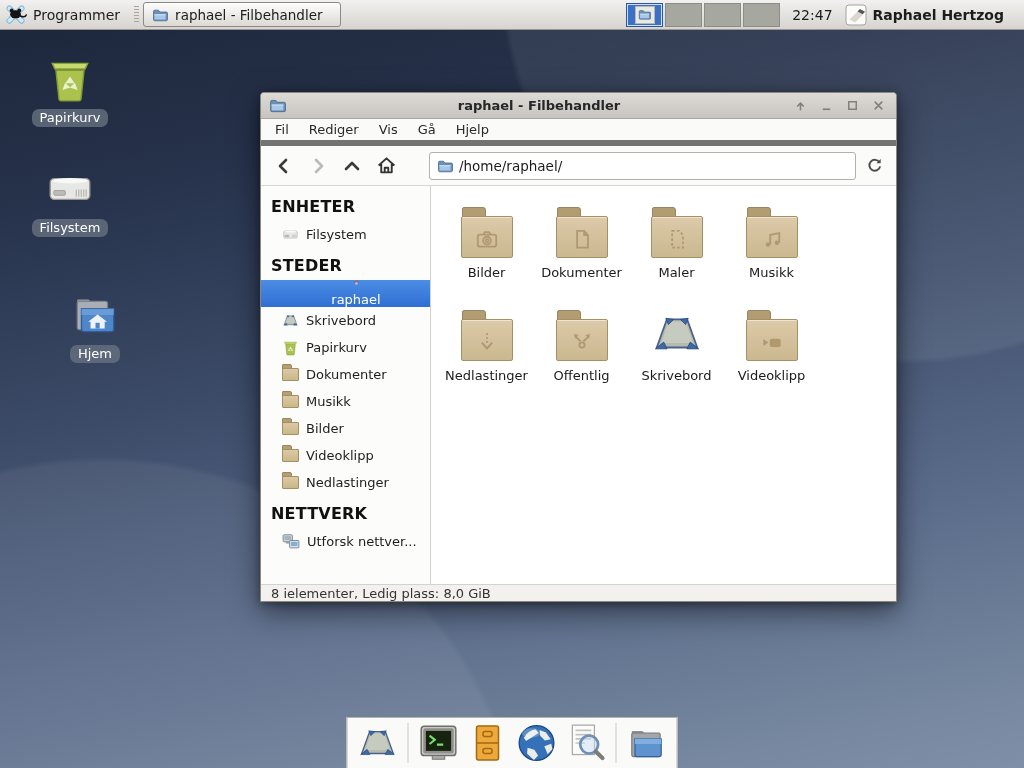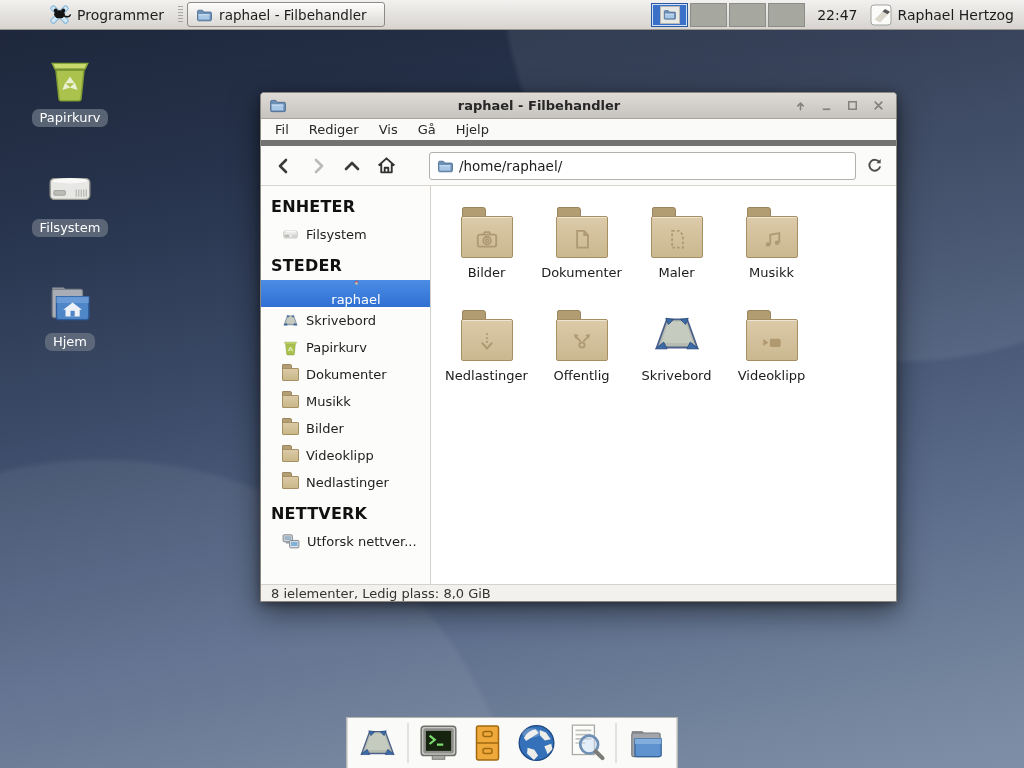--- a/index.html
+++ b/index.html
@@ -8,35 +8,35 @@
     background:
       radial-gradient(circle 620px at 88% -5%, rgba(255,255,255,0.07) 0 64%, rgba(255,255,255,0) 65%),
       radial-gradient(circle 700px at 10% 115%, rgba(255,255,255,0.06) 0 60%, rgba(255,255,255,0) 61%),
       linear-gradient(168deg, #1c2539 0%, #27334c 22%, #3c4b68 45%, #5a6b8a 70%, #76879f 92%, #7e8fa7 100%);
   }
 
   
   .panel { position:absolute; top:0; left:0; width:1024px; height:30px;
     background:linear-gradient(#f2f1ef, #d7d4d0); border-bottom:1px solid #9b9893;
     display:flex; align-items:center; font-size:14px; color:#1c1c1c; z-index:50; }
-  .apps-menu { display:flex; align-items:center; gap:6px; padding:0 10px 0 4px; height:100%; cursor:default;margin-left:44px; }
+  .apps-menu { display:flex; align-items:center; gap:6px; padding:0 10px 0 4px; height:100%; cursor:default; }
   .grip { width:5px; height:18px; margin:0 4px;
     background:repeating-linear-gradient(to bottom,#a9a6a1 0 1px, transparent 1px 3px); }
   .task-button { display:flex; align-items:center; gap:7px; width:198px; height:25px; padding:0 8px;
     background:linear-gradient(#fdfdfc,#dcd9d5); border:1px solid #8d8a85; border-radius:3px;
     box-shadow:inset 0 1px 0 #fff; font-size:13.5px; white-space:nowrap; overflow:hidden; }
-  .panel-right { margin-left:auto; display:flex; align-items:center; gap:8px; padding-right:10px; }
+  .panel-right { margin-left:auto; display:flex; align-items:center; gap:8px; padding-right:20px; }
   .pager { display:flex; gap:2px; }
   .ws { width:37px; height:24px; background:#a6a79f; border:1px solid #8c8d86; position:relative; }
   .ws.active { background:#3a70c8; border:1px solid #2a57a2; box-shadow:inset 0 0 0 1px #cfe0f4;
     display:flex; align-items:center; justify-content:center; }
   .ws-win { width:20px; height:18px; background:#e8e8e4; border:1px solid #b8b8b2;
     display:flex; align-items:center; justify-content:center; }
   .clock { font-size:14px; padding:0 4px; }
-  .user-btn { display:flex; align-items:center; gap:6px; font-size:14px; }
+  .user-btn { display:flex; align-items:center; gap:6px; font-size:14px;font-weight:bold; }
 
   
   .desk-icon { position:absolute; width:100px; display:flex; flex-direction:column; align-items:center; gap:5px; }
   .desk-label { color:#fff; font-size:13px; background:rgba(104,114,130,0.78);
     border-radius:7px; padding:1px 8px 2px; white-space:nowrap; }
 
   
   .window { position:absolute; left:260px; top:92px; width:637px; height:510px;
     background:#fcfcfb; border:1px solid #8b877f; border-radius:4px 4px 0 0;
     box-shadow:0 10px 30px rgba(0,0,0,0.5), 0 2px 8px rgba(0,0,0,0.35);
@@ -259,21 +259,21 @@
     <span class="desk-label">Papirkurv</span>
   </div>
   <div class="desk-icon" style="left:20px; top:164px;">
     <span>
         <svg width="50" height="50">
           <use href="#sym-drive"></use>
         </svg>
       </span>
     <span class="desk-label">Filsystem</span>
   </div>
-  <div class="desk-icon" style="left:20px; top:278px;">
+  <div class="desk-icon" style="left:20px; top:290px;align-items:flex-end;">
     <span>
         <svg width="50" height="50">
           <use href="#sym-home-folder"></use>
         </svg>
       </span>
     <span class="desk-label">Hjem</span>
   </div>
 
   <div class="window">
     <div class="titlebar">

